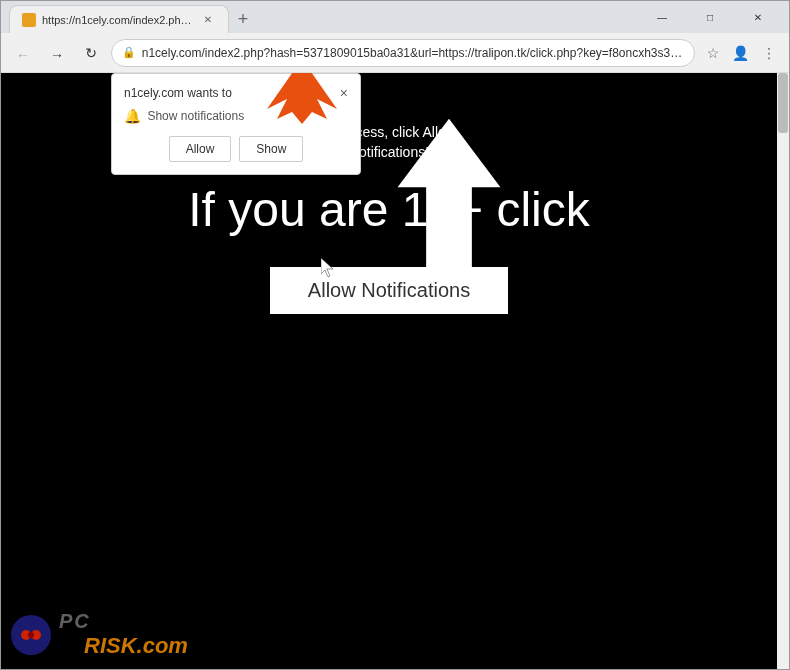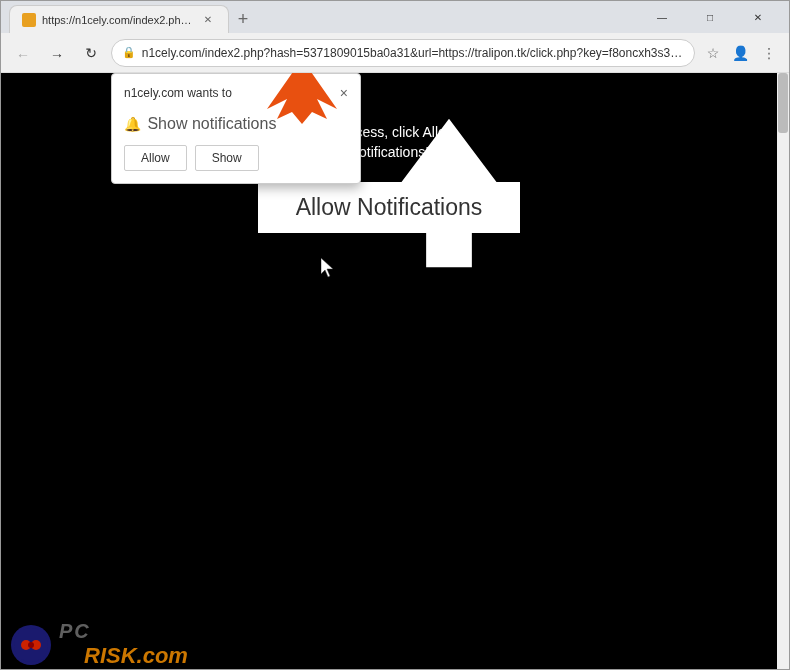--- a/index.html
+++ b/index.html
@@ -265,30 +265,30 @@
       font-weight: 300;
       text-align: center;
       margin-bottom: 30px;
     }
 
     
     .allow-notifications-btn {
       background: white;
       border: none;
       padding: 12px 38px;
-      font-size: 23px;
+      font-size: 20px;
       color: #333;
       cursor: pointer;
       font-weight: 400;
     }
 
     
     .pcrisk-brand {
       position: absolute;
-      bottom: 0;
+      bottom: 10px;
       left: 10px;
       display: flex;
       align-items: center;
       gap: 8px;
     }
 
     .pcrisk-logo {
       width: 40px;
       height: 40px;
       background: #1a1a6e;
@@ -318,21 +318,21 @@
       border-radius: 4px;
       box-shadow: 0 4px 12px rgba(0,0,0,0.3);
       padding: 12px;
       z-index: 100;
     }
 
     .popup-header {
       display: flex;
       justify-content: space-between;
       align-items: flex-start;
-      margin-bottom: 15px;
+      margin-bottom: 8px;
     }
 
     .popup-site {
       font-size: 12px;
       color: #333;
       font-weight: 500;
     }
 
     .popup-close {
       font-size: 14px;
@@ -347,27 +347,27 @@
       gap: 6px;
       margin-bottom: 12px;
     }
 
     .bell-icon {
       font-size: 14px;
       color: #555;
     }
 
     .popup-notification-text {
-      font-size: 16px;
+      font-size: 12px;
       color: #555;
     }
 
     .popup-buttons {
       display: flex;
-      justify-content: flex-start;
+      justify-content: center;
       gap: 8px;
     }
 
     .popup-btn {
       padding: 5px 16px;
       border: 1px solid #ccc;
       border-radius: 2px;
       background: white;
       font-size: 12px;
       color: #333;
@@ -440,20 +440,21 @@
       <div class="arrow-up">
         <svg class="arrow-svg" viewBox="0 0 100 140" xmlns="http://www.w3.org/2000/svg">
           <polygon points="50,5 95,65 70,65 70,135 30,135 30,65 5,65" fill="white"></polygon>
         </svg>
       </div>
 
       <div class="page-instruction">
         <span>To access, click Allow<br>Notifications!</span>
       </div>
 
+      <div class="page-age-text">If you are 18+ click</div>
 
       <button class="allow-notifications-btn">Allow Notifications</button>
     </div>
 
     <div class="notification-popup">
 
       <div class="orange-arrow">
         <svg width="80" height="70" viewBox="0 0 80 70" xmlns="http://www.w3.org/2000/svg">
           <polygon points="40,5 75,55 55,45 65,65 50,58 40,70 30,58 15,65 25,45 5,55" fill="#e85010"></polygon>
         </svg>

